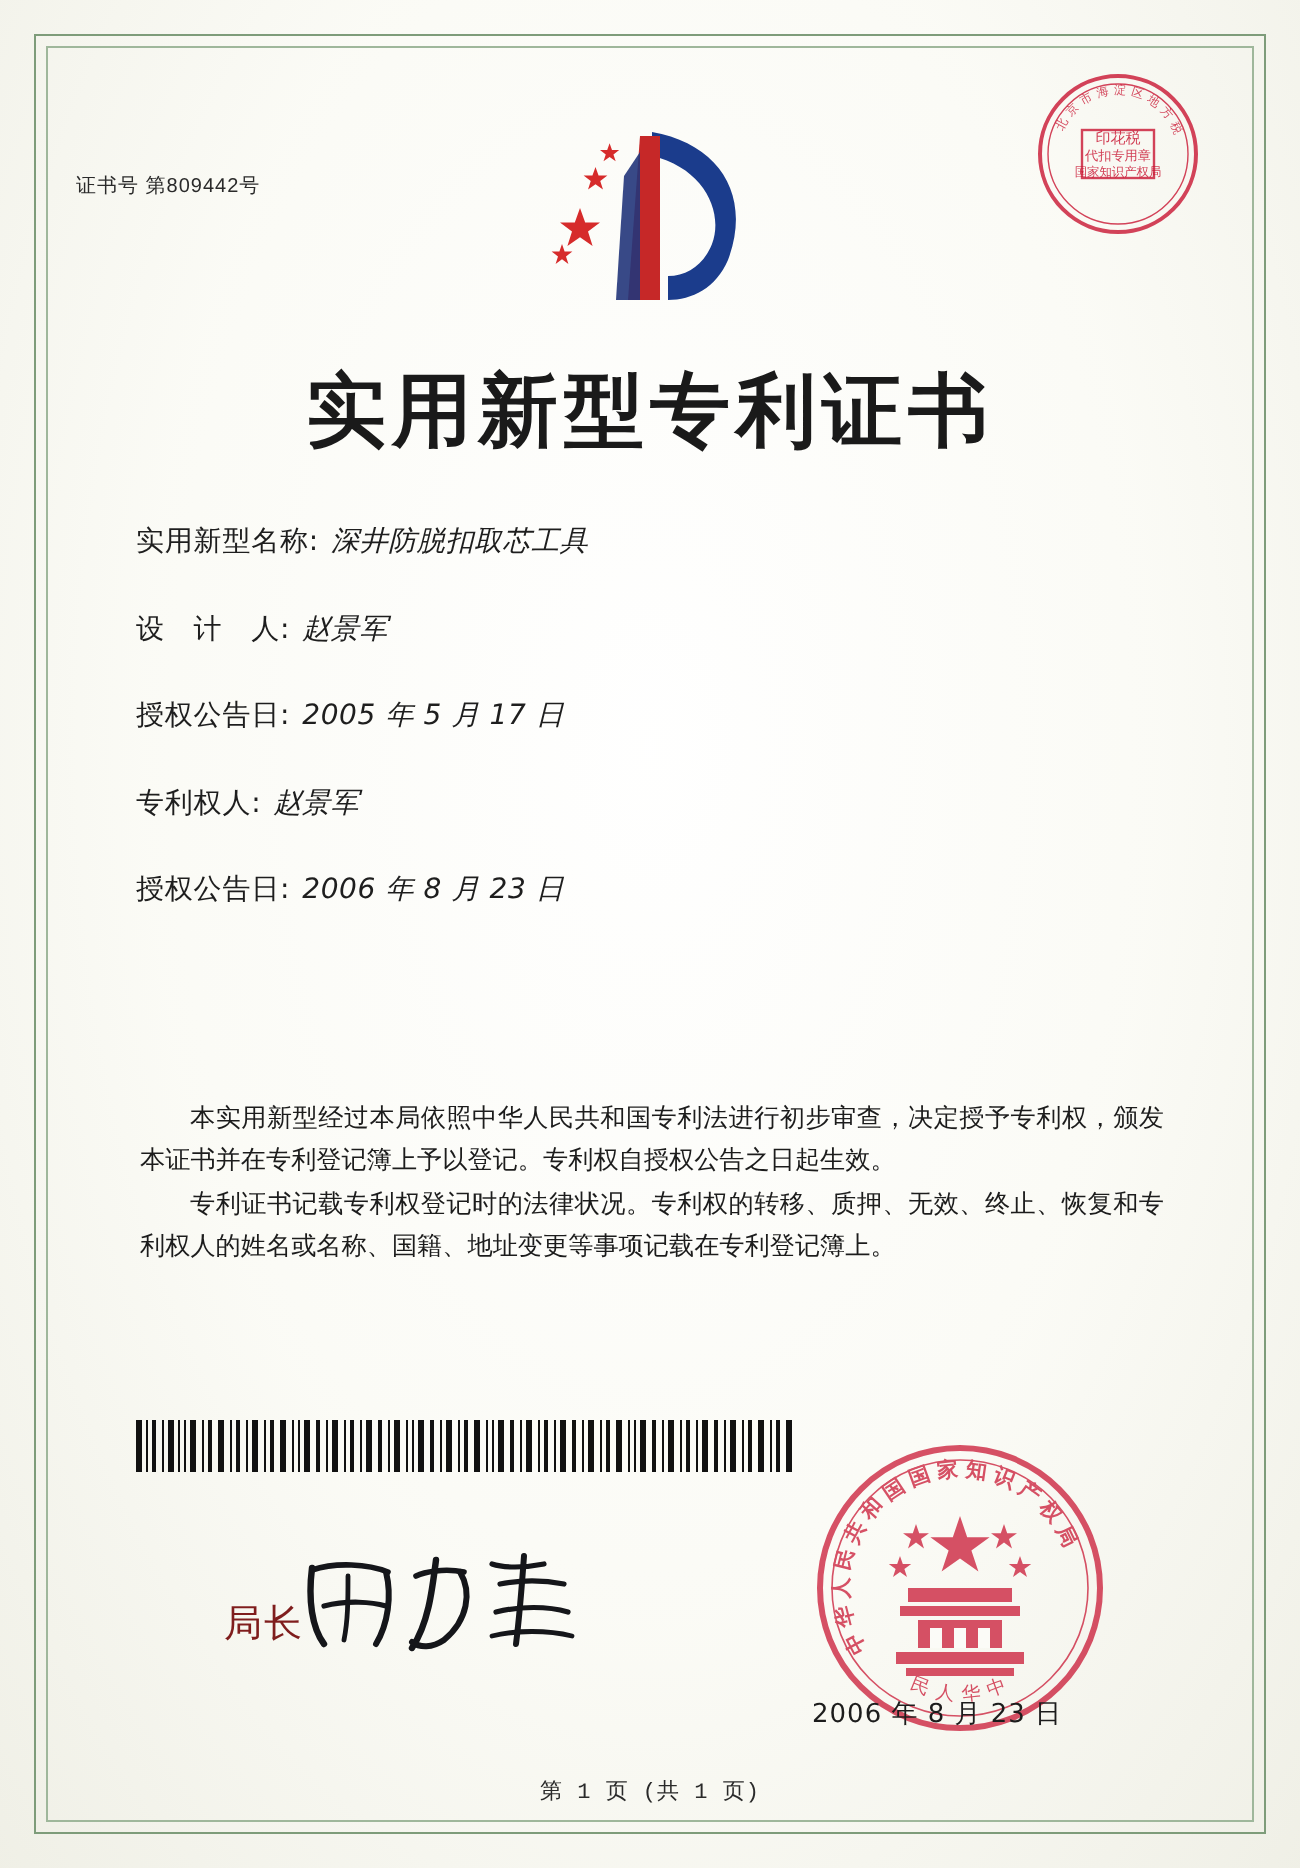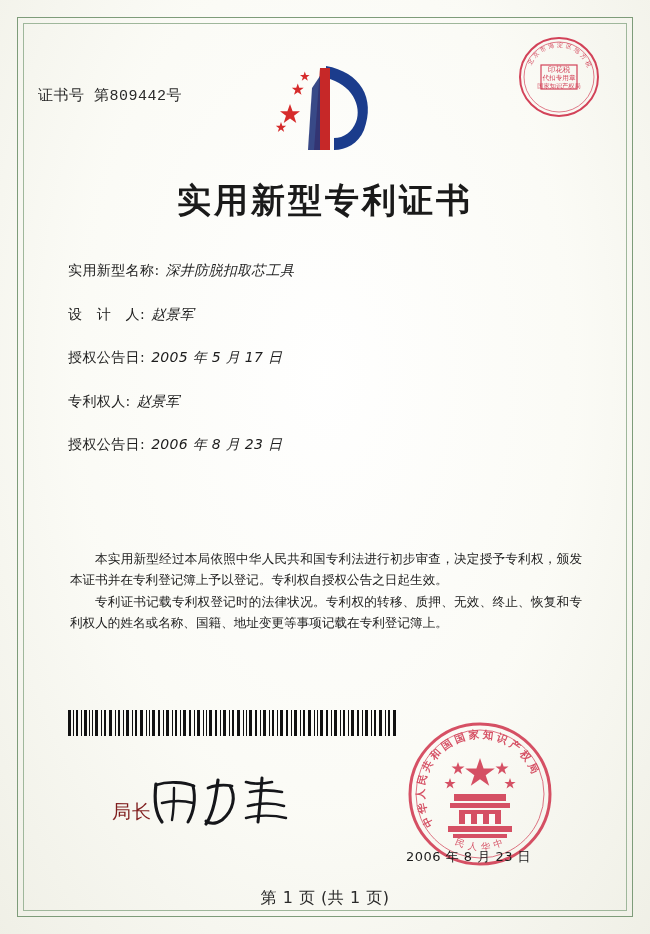--- a/index.html
+++ b/index.html
@@ -39,24 +39,24 @@
     top: 23px;
     right: 23px;
     bottom: 23px;
     border: 0.8px solid #9fb79b;
   }
   
   .cert-no {
     position: absolute;
     left: 38px;
     top: 86px;
-    font-size: 15px;
+    font-size: 10px;
     color: #2a2a2a;
     letter-spacing: 0.5px;
-    font-family: Liberation Mono, monospace;
+    font-family: Liberation Sans, sans-serif;
   }
   
   .emblem {
     position: absolute;
     left: 268px;
     top: 58px;
     width: 112px;
     height: 95px;
   }
   
@@ -66,21 +66,21 @@
     top: 34px;
     width: 86px;
     height: 86px;
   }
   .title {
     position: absolute;
     left: 0;
     right: 0;
     top: 178px;
     text-align: center;
-    font-size: 34px;
+    font-size: 40px;
     font-weight: bold;
     letter-spacing: 3px;
     color: #1a1a1a;
     font-family: "DejaVu Sans", sans-serif;
   }
   .fields {
     position: absolute;
     left: 68px;
     top: 262px;
     width: 520px;
@@ -155,23 +155,24 @@
     font-size: 13px;
     color: #1c1c1c;
     letter-spacing: 0.5px;
   }
   .page-footer {
     position: absolute;
     left: 0;
     right: 0;
     top: 888px;
     text-align: center;
-    font-size: 16px;
+    font-size: 11px;
     color: #2a2a2a;
     letter-spacing: 0.5px;
+    font-family: Liberation Mono, monospace;
   }
 </style>
 </head>
 <body>
 
 <div class="page">
 
   <div class="paper-tint"></div>
 
   <div class="border-outer"></div>

